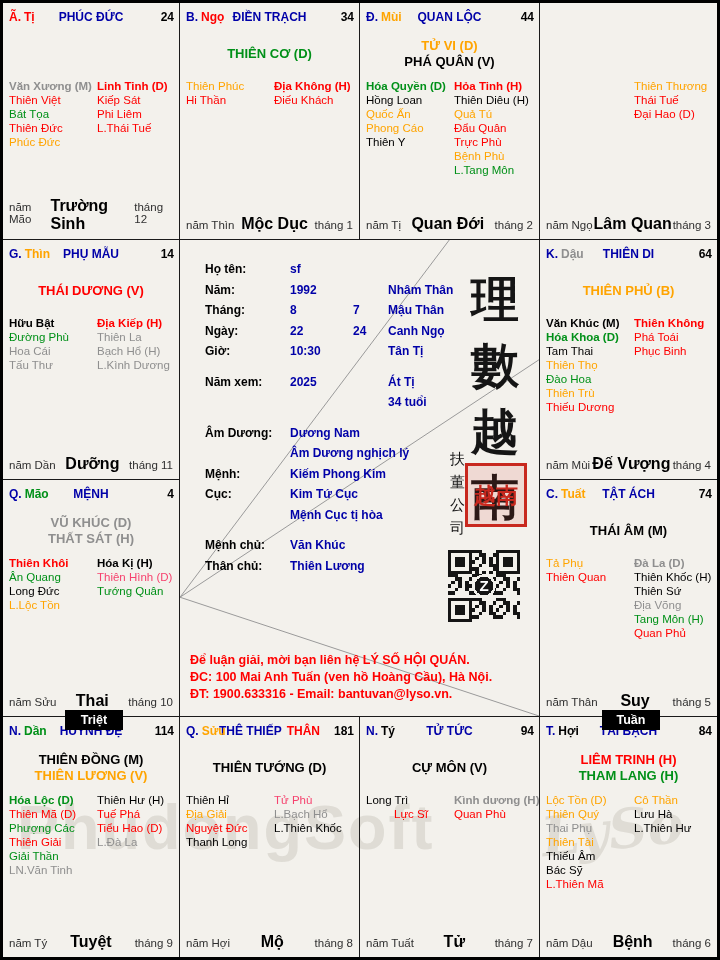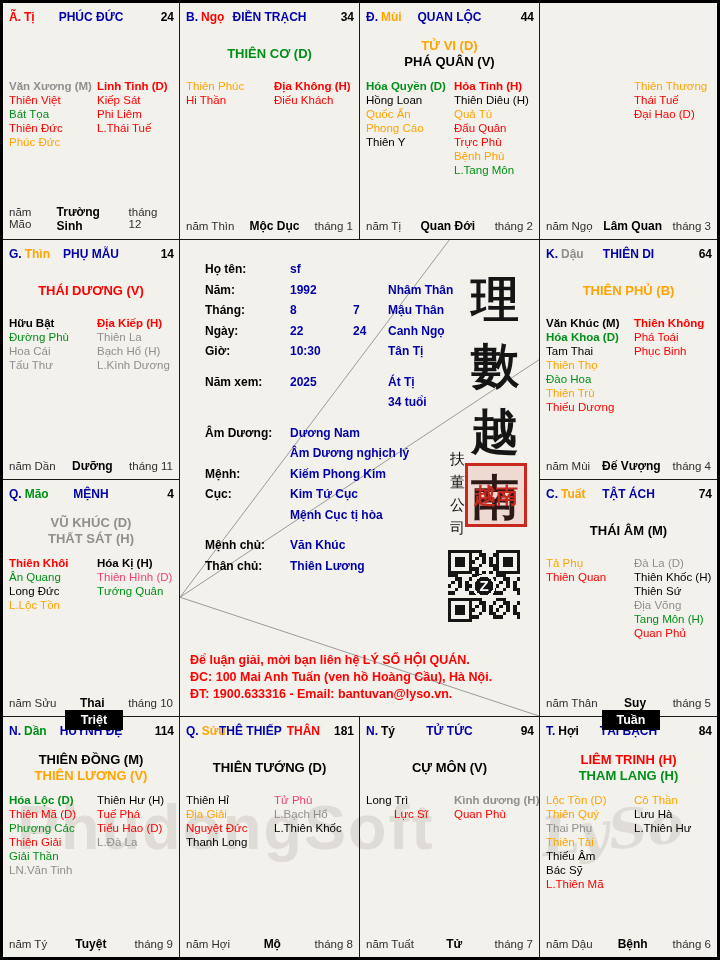--- a/index.html
+++ b/index.html
@@ -18,21 +18,21 @@
   .canchi{position:absolute;left:6px;white-space:nowrap;z-index:2;}
   .palace{position:absolute;left:0;right:0;text-align:center;}
   .num{position:absolute;right:5px;color:#000;}
   .mains{position:absolute;top:28px;left:0;right:0;height:46px;display:flex;flex-direction:column;
          justify-content:center;text-align:center;font-weight:bold;font-size:13px;line-height:16px;}
   .col{position:absolute;top:76px;font-size:11.5px;line-height:14px;white-space:nowrap;}
   .colL{left:6px;width:87px;}
   .colR{left:94px;right:2px;}
   .foot{position:absolute;left:6px;right:6px;bottom:6px;display:flex;justify-content:space-between;
         align-items:baseline;font-size:11.5px;color:#303030;}
-  .foot .fc{font-weight:bold;color:#000;font-size:12px;}
+  .foot .fc{font-weight:bold;color:#000;font-size:16px;}
   .center{position:relative;grid-column:2/4;grid-row:2/4;border-right:1px solid #1a1a1a;border-bottom:1px solid #1a1a1a;}
   .lines{position:absolute;inset:0;width:100%;height:100%;}
   .fields{position:absolute;left:25px;top:22px;right:70px;font-size:12px;}
   .frow{position:relative;height:16px;margin-bottom:4.5px;}
   .fgap{height:10px;}
   .frow .lb{position:absolute;left:0;font-weight:bold;color:#000;}
   .frow .v1{position:absolute;left:85px;font-weight:bold;color:#0000A8;}
   .frow .v2{position:absolute;left:148px;font-weight:bold;color:#0000A8;}
   .frow .v3{position:absolute;left:183px;font-weight:bold;color:#0000A8;white-space:nowrap;}
   .frow .wide{position:absolute;left:85px;font-weight:bold;color:#0000A8;white-space:nowrap;}
@@ -547,21 +547,21 @@
           <span class="num">74</span>
         </div>
         <div class="mains">
           <div style="color: rgb(0, 0, 0);">THÁI ÂM (M)</div>
         </div>
         <div class="col colL">
           <div style="color: rgb(255, 164, 0);">Tả Phụ</div>
           <div style="color: rgb(255, 0, 0);">Thiên Quan</div>
         </div>
         <div class="col colR">
-          <div style="color: rgb(143, 143, 143); font-weight: normal;">Đà La (D)</div>
+          <div style="color: rgb(143, 143, 143); font-weight: bold;">Đà La (D)</div>
           <div style="color: rgb(0, 0, 0);">Thiên Khốc (H)</div>
           <div style="color: rgb(0, 0, 0);">Thiên Sứ</div>
           <div style="color: rgb(143, 143, 143);">Địa Võng</div>
           <div style="color: rgb(0, 144, 24);">Tang Môn (H)</div>
           <div style="color: rgb(255, 0, 0);">Quan Phủ</div>
         </div>
         <div class="foot">
           <span class="fl">năm Thân</span>
           <span class="fc">Suy</span>
           <span class="fr">tháng 5</span>

